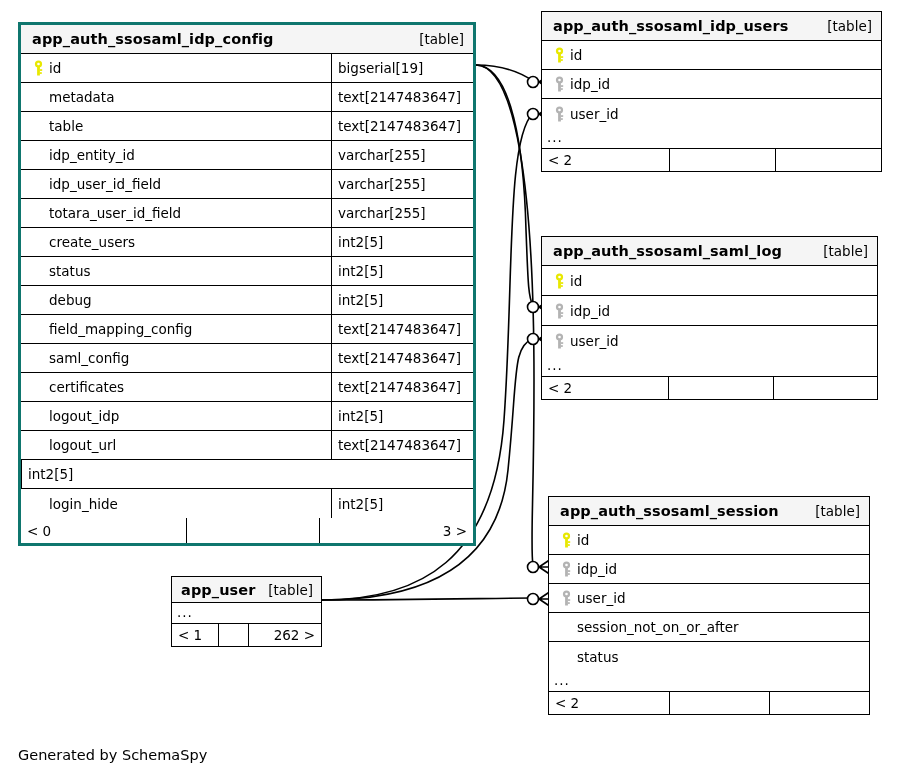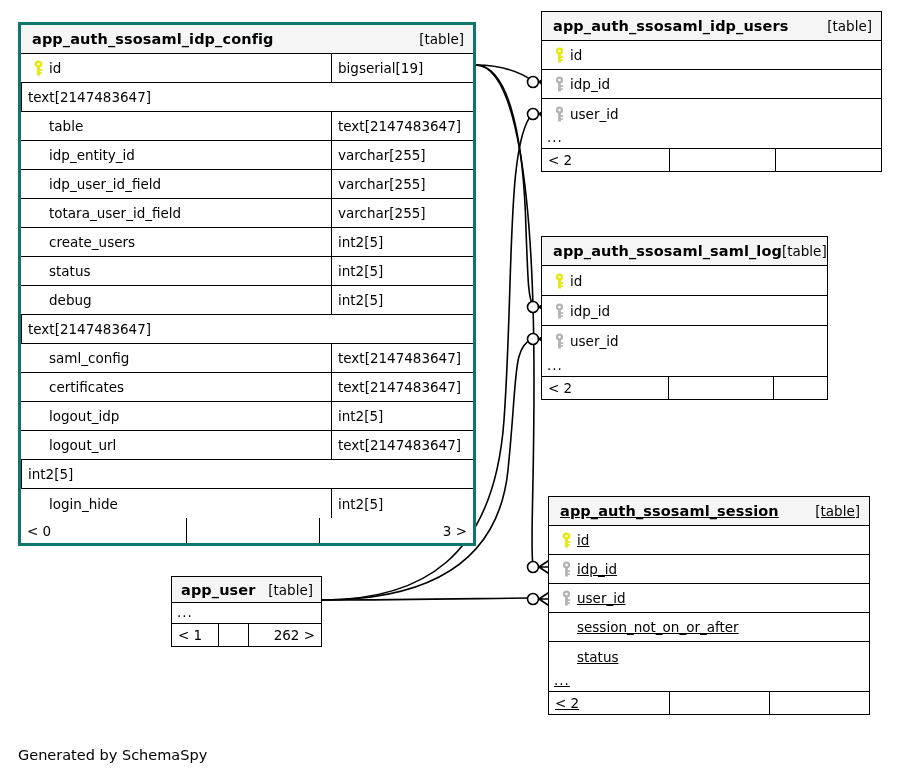--- a/index.html
+++ b/index.html
@@ -185,20 +185,24 @@
               <rect x="4.1" y="6.5" width="2.8" height="9" fill="#e8e800"></rect>
               <rect x="6.9" y="9.2" width="2.3" height="1.7" fill="#e8e800"></rect>
               <rect x="6.9" y="12.2" width="1.9" height="1.7" fill="#e8e800"></rect>
             </svg>
           </span>
           <span class="col-label">id</span>
         </span>
         <span class="er-col-type" style="width:142px;">bigserial[19]</span>
       </div>
       <div class="er-row" style="height:29px;">
+        <span class="er-col-name">
+          <span class="key-slot"></span>
+          <span class="col-label">metadata</span>
+        </span>
         <span class="er-col-type" style="width:142px;">text[2147483647]</span>
       </div>
       <div class="er-row" style="height:29px;">
         <span class="er-col-name">
           <span class="key-slot"></span>
           <span class="col-label">table</span>
         </span>
         <span class="er-col-type" style="width:142px;">text[2147483647]</span>
       </div>
       <div class="er-row" style="height:29px;">
@@ -237,20 +241,24 @@
         <span class="er-col-type" style="width:142px;">int2[5]</span>
       </div>
       <div class="er-row" style="height:29px;">
         <span class="er-col-name">
           <span class="key-slot"></span>
           <span class="col-label">debug</span>
         </span>
         <span class="er-col-type" style="width:142px;">int2[5]</span>
       </div>
       <div class="er-row" style="height:29px;">
+        <span class="er-col-name">
+          <span class="key-slot"></span>
+          <span class="col-label">field_mapping_config</span>
+        </span>
         <span class="er-col-type" style="width:142px;">text[2147483647]</span>
       </div>
       <div class="er-row" style="height:29px;">
         <span class="er-col-name">
           <span class="key-slot"></span>
           <span class="col-label">saml_config</span>
         </span>
         <span class="er-col-type" style="width:142px;">text[2147483647]</span>
       </div>
       <div class="er-row" style="height:29px;">
@@ -344,21 +352,21 @@
   <div class="er-row" style="height:21px;">
     <span class="er-ellipsis">...</span>
   </div>
   <div class="er-row er-footer" style="height:22px; border-bottom:none;">
     <div class="fcell a-left" style="width:127px;">&lt; 2</div>
     <div class="fcell" style="width:106px;"></div>
     <div class="fcell" style="flex:1 1 auto;"></div>
   </div>
 </div>
 
-<div class="er-table" id="tbl-saml-log" style="left:541px; top:236px; width:287px;">
+<div class="er-table" id="tbl-saml-log" style="left:541px; top:236px; width:337px;">
   <div class="er-row er-header" style="height:29px;">
     <span class="tbl-name">app_auth_ssosaml_saml_log</span>
     <span class="tbl-tag">[table]</span>
   </div>
   <div id="saml-log-rows">
       <div class="er-row" style="height:30px;">
         <span class="er-col-name">
           <span class="key-slot">
             <svg width="11" height="16" viewBox="0 0 11 16">
               <circle cx="5.5" cy="4" r="3.6" fill="#e8e800"></circle>
@@ -403,21 +411,21 @@
   <div class="er-row" style="height:21px;">
     <span class="er-ellipsis">...</span>
   </div>
   <div class="er-row er-footer" style="height:22px; border-bottom:none;">
     <div class="fcell a-left" style="width:126px;">&lt; 2</div>
     <div class="fcell" style="width:105px;"></div>
     <div class="fcell" style="flex:1 1 auto;"></div>
   </div>
 </div>
 
-<div class="er-table" id="tbl-session" style="left:548px; top:496px; width:322px;text-decoration:underline;">
+<div class="er-table" id="tbl-session" style="left:548px; top:496px; width:322px;">
   <div class="er-row er-header" style="height:29px;">
     <span class="tbl-name">app_auth_ssosaml_session</span>
     <span class="tbl-tag">[table]</span>
   </div>
   <div id="session-rows">
       <div class="er-row" style="height:29px;">
         <span class="er-col-name">
           <span class="key-slot">
             <svg width="11" height="16" viewBox="0 0 11 16">
               <circle cx="5.5" cy="4" r="3.6" fill="#e8e800"></circle>

